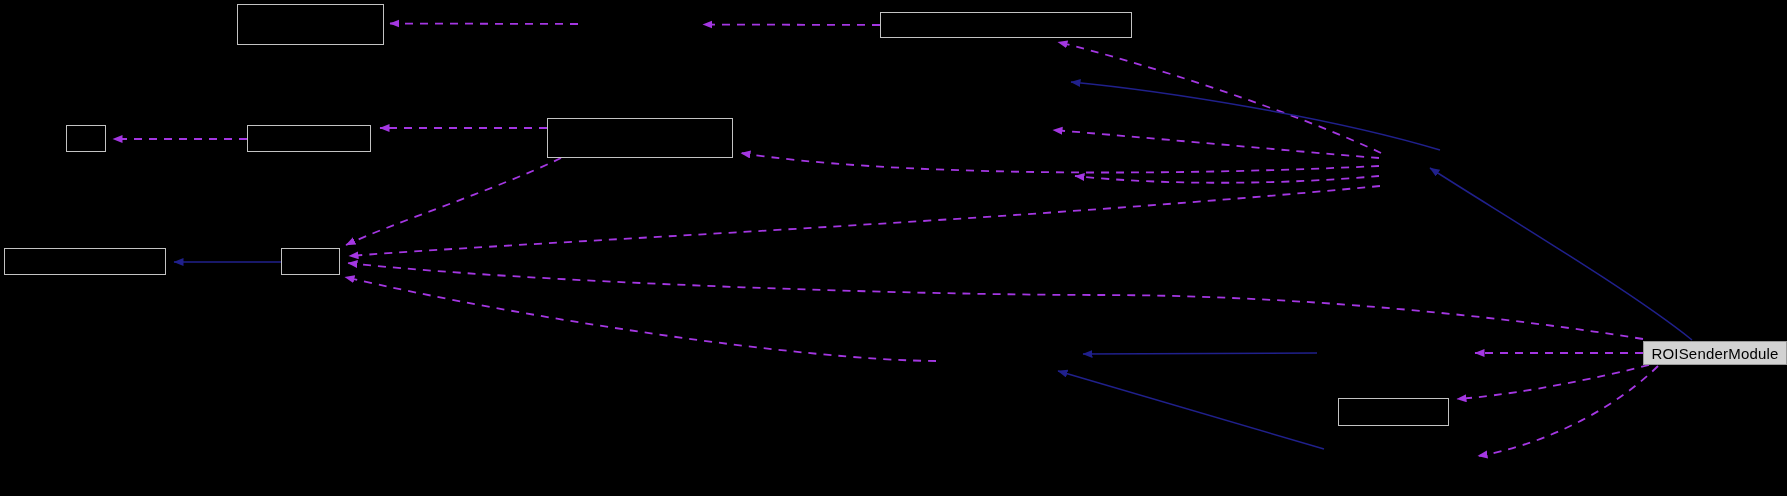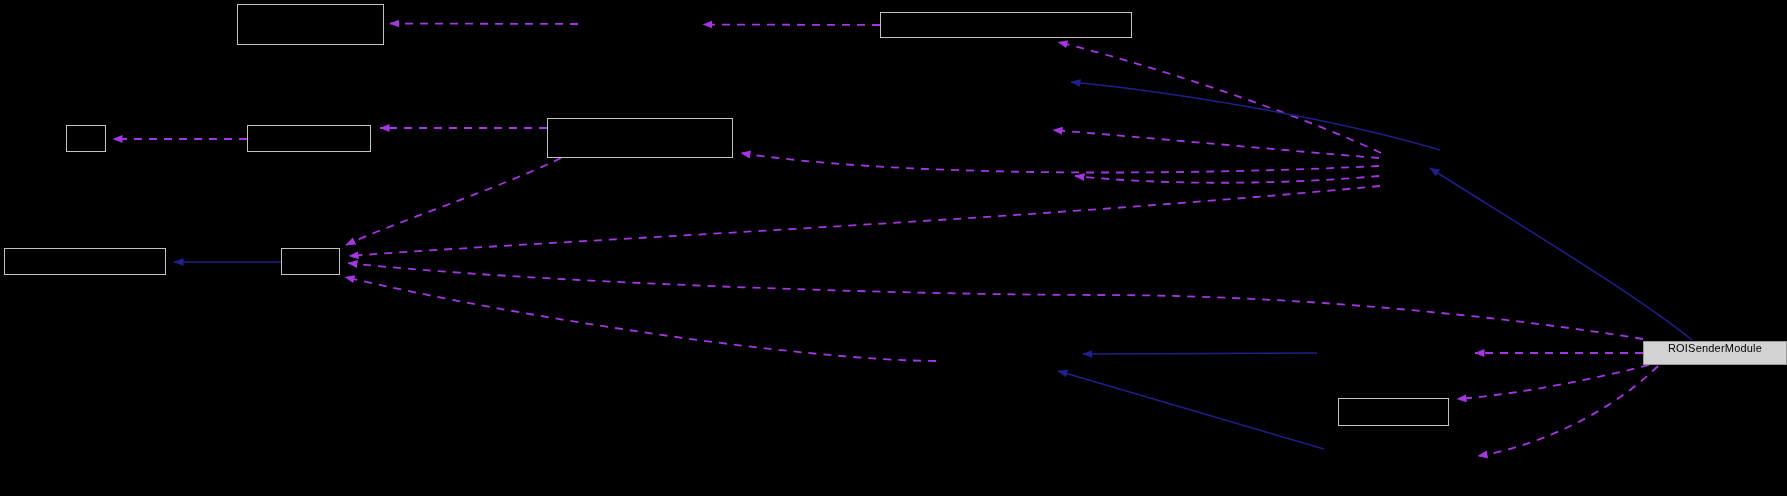--- a/index.html
+++ b/index.html
@@ -1,22 +1,22 @@
 <!DOCTYPE html>
 <html><head>
 <meta charset="utf-8">
 <style>
   html,body{margin:0;padding:0;background:#000;}
   .stage{position:relative;width:1787px;height:496px;background:#000;overflow:hidden;
          font-family:"Liberation Sans", sans-serif;}
   .stage svg{position:absolute;left:0;top:0;}
   .gnode{position:absolute;background:#000;border:1.5px solid #c3c3c3;box-sizing:border-box;}
   .gnode-main{position:absolute;background:#d2d2d2;border:1px solid #9a9a9a;box-sizing:border-box;
-              display:flex;justify-content:center;
-              color:#000;font-size:11px;letter-spacing:0.2px;}
+              display:flex;align-items:center;justify-content:center;
+              color:#000;font-size:15px;letter-spacing:0.2px;}
 </style>
 </head>
 <body>
 
 <div class="stage">
 
   <svg width="1787" height="496" viewBox="0 0 1787 496">
     <defs>
       <marker id="ap" markerWidth="11" markerHeight="9" refX="9.5" refY="4" orient="auto" markerUnits="userSpaceOnUse">
         <path d="M0,0 L10,4 L0,8 Z" fill="#a437e2"></path>

